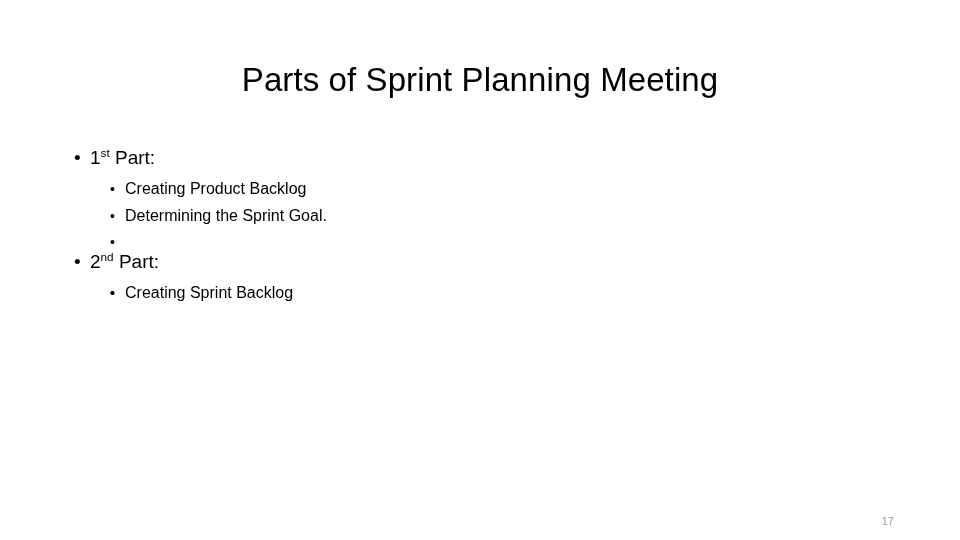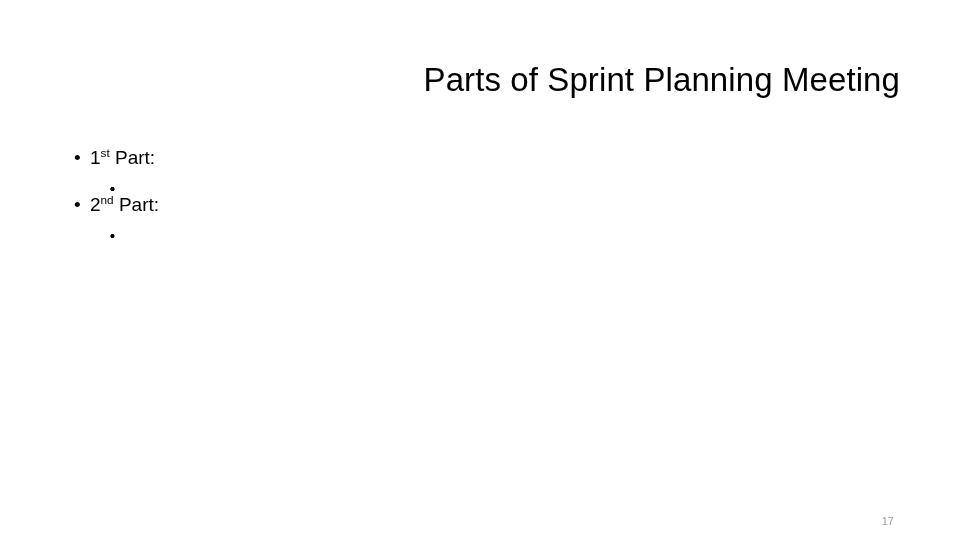--- a/index.html
+++ b/index.html
@@ -22,21 +22,21 @@
     height: 540px;
     background: #ffffff;
   }
 
   
   .slide-title {
     position: absolute;
     left: 60px;
     top: 60px;
     width: 840px;
-    text-align: right;
+    text-align: center;
     font-size: 33px;
     line-height: 40px;
     font-weight: 300;
     letter-spacing: 0.1px;
     color: #000000;
     white-space: nowrap;
   }
 
   
   .body-area {
@@ -128,42 +128,45 @@
     <ul>
 
       <li class="lvl1-item">
         <span class="bullet-mark">•</span>
         <span class="lvl1-text"><span>1</span><sup>st</sup><span> Part:</span></span>
       </li>
 
       <ul class="lvl2">
         <li class="lvl2-item">
           <span class="bullet-mark">•</span>
+          <span>Creating Product Backlog</span>
         </li>
         <li class="lvl2-item">
           <span class="bullet-mark">•</span>
+          <span>Determining the Sprint Goal.</span>
         </li>
         <li class="lvl2-item">
           <span class="bullet-mark">•</span>
         </li>
       </ul>
 
       <div class="group-gap"></div>
 
       <li class="lvl1-item">
         <span class="bullet-mark">•</span>
         <span class="lvl1-text"><span>2</span><sup>nd</sup><span> Part:</span></span>
       </li>
 
       <ul class="lvl2">
         <li class="lvl2-item">
           <span class="bullet-mark">•</span>
         </li>
         <li class="lvl2-item">
           <span class="bullet-mark">•</span>
+          <span>Creating Sprint Backlog</span>
         </li>
       </ul>
 
     </ul>
   </div>
 
   <div class="page-number">17</div>
 
 </div>
 

